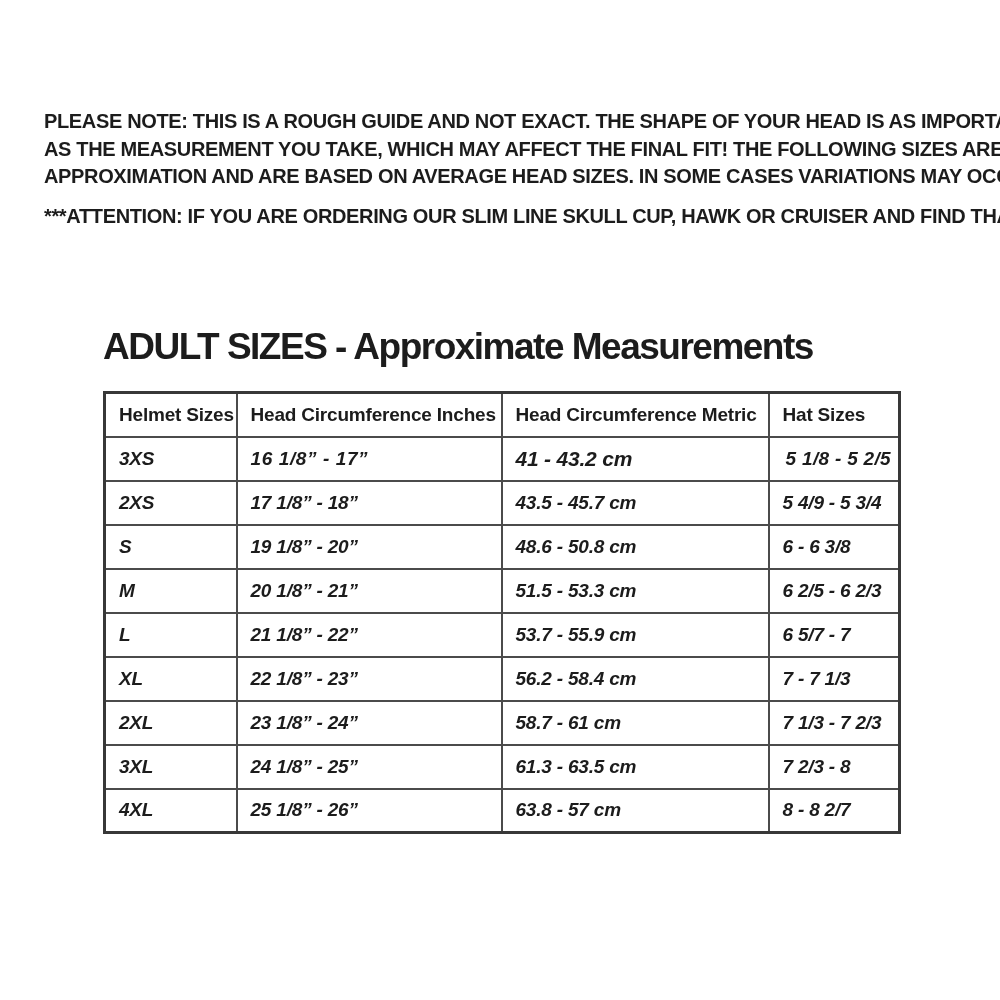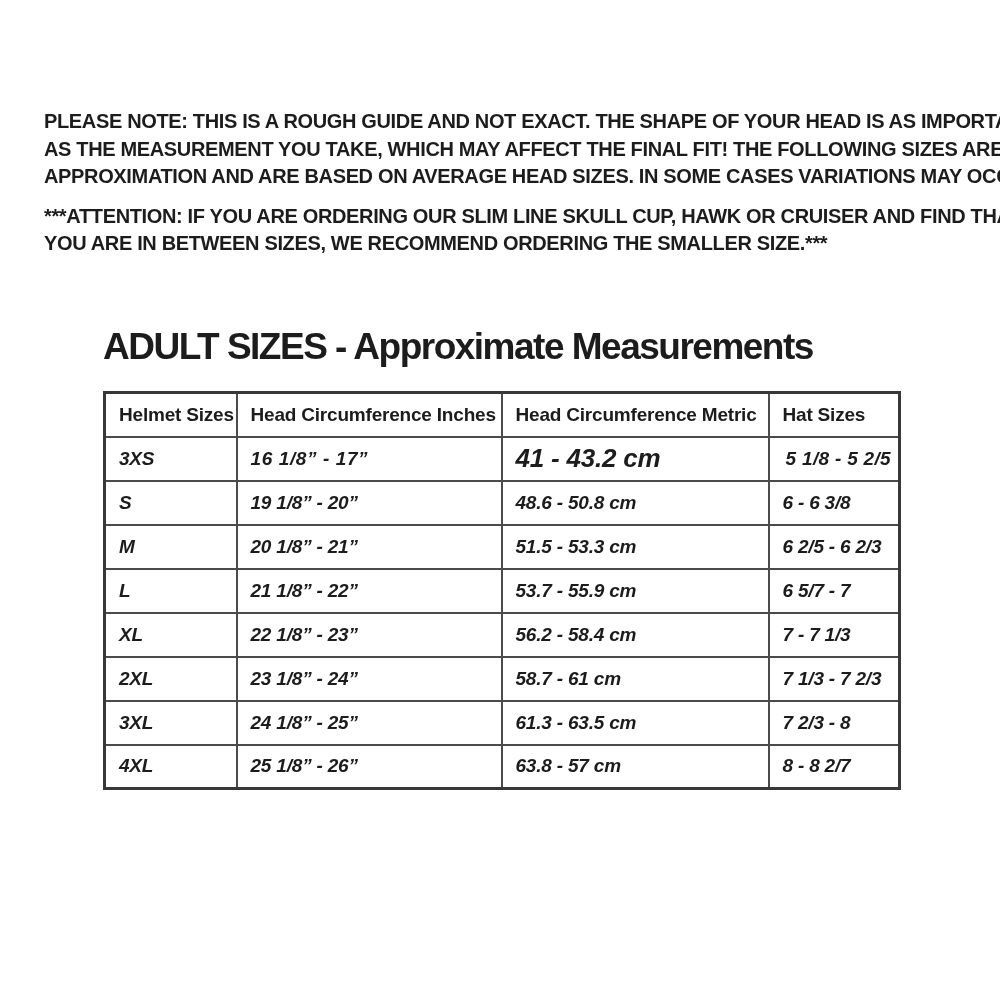--- a/index.html
+++ b/index.html
@@ -70,37 +70,36 @@
     font-size: 19px;
     font-weight: 700;
     letter-spacing: -0.2px;
     white-space: nowrap;
     overflow: hidden;
   }
   table.size-table th { height: 44px; }
   table.size-table td { height: 44px; font-style: italic; }
   tr.emphasis td.cell-inches { letter-spacing: 0.6px; }
   tr.emphasis td.cell-metric {
-    font-size: 26px;
+    font-size: 21px;
     letter-spacing: -0.2px;
   }
   tr.emphasis td.cell-hat_size { letter-spacing: 0.3px; text-align: center; }
 </style>
 </head>
 <body>
 
 <div class="notes">
   <div class="note-please">
     <div class="note-line">PLEASE NOTE: THIS IS A ROUGH GUIDE AND NOT EXACT. THE SHAPE OF YOUR HEAD IS AS IMPORTANT</div>
     <div class="note-line">AS THE MEASUREMENT YOU TAKE, WHICH MAY AFFECT THE FINAL FIT! THE FOLLOWING SIZES ARE AN</div>
     <div class="note-line">APPROXIMATION AND ARE BASED ON AVERAGE HEAD SIZES. IN SOME CASES VARIATIONS MAY OCCUR.</div>
   </div>
   <div class="note-attention">
     <div class="note-line">***ATTENTION: IF YOU ARE ORDERING OUR SLIM LINE SKULL CUP, HAWK OR CRUISER AND FIND THAT</div>
-    <div class="note-line">YOU ARE IN BETWEEN SIZES, WE RECOMMEND ORDERING THE SMALLER SIZE.***</div>
   </div>
 </div>
 
 <div class="page-heading">ADULT SIZES - Approximate Measurements</div>
 
 <div class="table-wrap">
   <table class="size-table">
     <colgroup>
       <col class="c1">
         <col class="c2">
@@ -114,20 +113,26 @@
         <th>Head Circumference Metric</th>
         <th>Hat Sizes</th>
       </tr>
     </thead>
     <tbody>
         <tr class="size-row emphasis">
           <td class="cell-helmet_size">3XS</td>
           <td class="cell-inches">16 1/8” - 17”</td>
           <td class="cell-metric">41 - 43.2 cm</td>
           <td class="cell-hat_size">5 1/8 - 5 2/5</td>
+        </tr>
+        <tr class="size-row">
+          <td class="cell-helmet_size">2XS</td>
+          <td class="cell-inches">17 1/8” - 18”</td>
+          <td class="cell-metric">43.5 - 45.7 cm</td>
+          <td class="cell-hat_size">5 4/9 - 5 3/4</td>
         </tr>
         <tr class="size-row">
           <td class="cell-helmet_size">S</td>
           <td class="cell-inches">19 1/8” - 20”</td>
           <td class="cell-metric">48.6 - 50.8 cm</td>
           <td class="cell-hat_size">6 - 6 3/8</td>
         </tr>
         <tr class="size-row">
           <td class="cell-helmet_size">M</td>
           <td class="cell-inches">20 1/8” - 21”</td>

